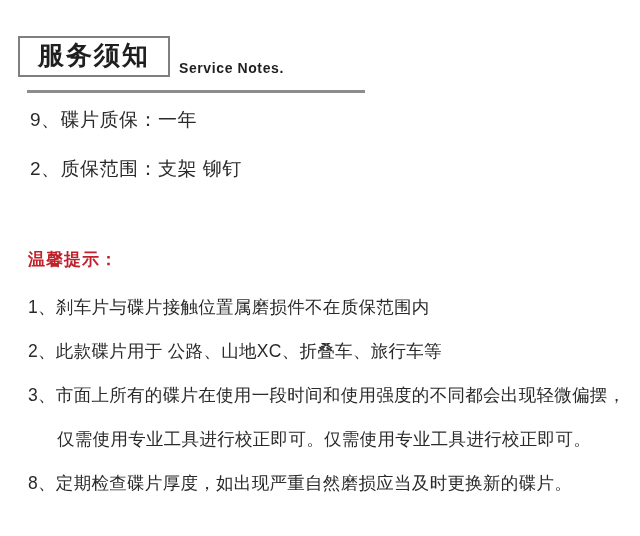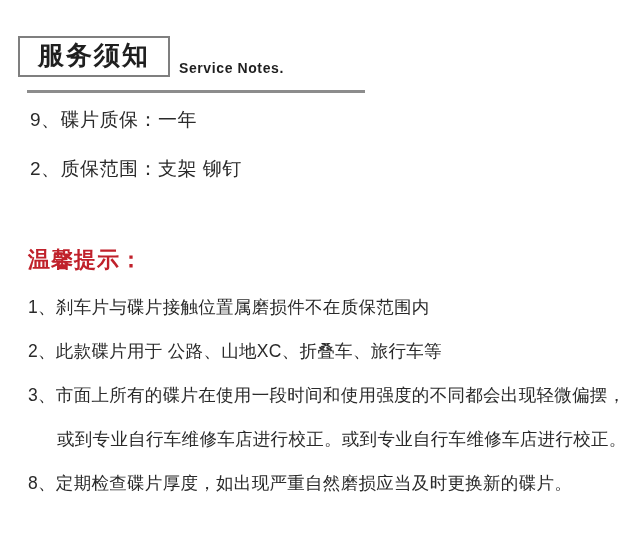--- a/index.html
+++ b/index.html
@@ -66,21 +66,21 @@
   }
   
   .tips {
     position: absolute;
     left: 28px;
     top: 249px;
     width: 600px;
   }
   .tips-heading {
     margin: 0;
-    font-size: 22px;
+    font-size: 17px;
     font-weight: 700;
     letter-spacing: 1px;
     line-height: 21px;
   }
   .tip-line {
     margin: 22px 12px 0 0;
     font-size: 17.5px;
     line-height: 22px;
     letter-spacing: 0.3px;
     color: #2a2a2a;
@@ -108,17 +108,17 @@
   <div class="warranty">
     <p class="warranty-item">9、碟片质保：一年</p>
     <p class="warranty-item">2、质保范围：支架 铆钉</p>
   </div>
 
   <div class="tips">
     <p class="tips-heading" style="color: rgb(192, 33, 43);">温馨提示：</p>
     <p class="tip-line first">1、刹车片与碟片接触位置属磨损件不在质保范围内</p>
     <p class="tip-line">2、此款碟片用于 公路、山地XC、折叠车、旅行车等</p>
     <p class="tip-line">3、市面上所有的碟片在使用一段时间和使用强度的不同都会出现轻微偏摆，</p>
-    <p class="tip-line indent">或到专业自行车维修车店进行校正。或到专业自行车维修车店进行校正。</p>
+    <p class="tip-line indent">仅需使用专业工具进行校正即可。仅需使用专业工具进行校正即可。</p>
     <p class="tip-line">8、定期检查碟片厚度，如出现严重自然磨损应当及时更换新的碟片。</p>
   </div>
 
 </div>
 
 </body></html>

